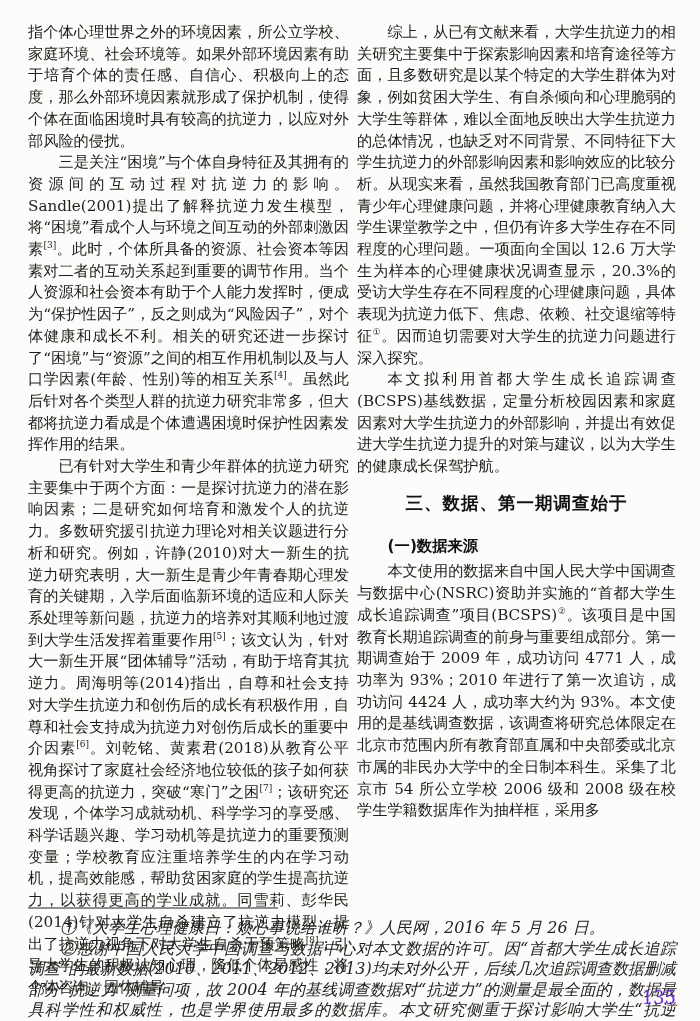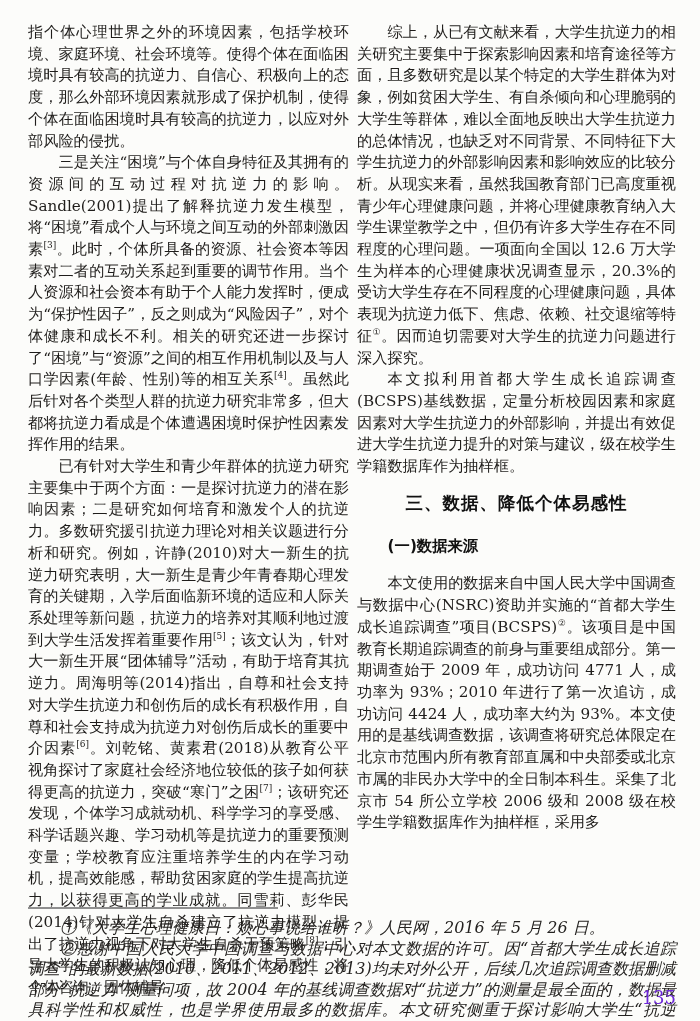--- a/index.html
+++ b/index.html
@@ -38,21 +38,21 @@
     margin:13px 0 21px 0;
     line-height:24px;
   }
   .subsection-heading {
     font-family:"DejaVu Sans", "Liberation Sans", sans-serif;
     font-weight:bold;
     font-size:15.3px;
     color:#111;
     text-indent:2em;
     line-height:21.7px;
-    margin-bottom:16px;
+    margin-bottom:4px;
   }
   .footnote-area { position:absolute; left:28px; right:24px; top:907px; }
   .footnote-divider {
     width:250px;
     border-top:2px solid #8f8f8f;
     margin-bottom:9px;
   }
   .footnote {
     font-size:16px;
     line-height:20.5px;
@@ -72,30 +72,30 @@
   }
 </style>
 </head>
 <body>
 
 <div class="page">
 
   <div class="columns">
 
     <div class="col-left">
-      <p class="body-para no-indent">指个体心理世界之外的环境因素，包括学校环境、家庭环境、社会环境等。使得个体在面临困境时具有较高的抗逆力、自信心、积极向上的态度，那么外部环境因素就形成了保护机制，使得个体在面临困境时具有较高的抗逆力，以应对外部风险的侵扰。</p>
+      <p class="body-para no-indent">指个体心理世界之外的环境因素，所公立学校、家庭环境、社会环境等。如果外部环境因素有助于培育个体的责任感、自信心、积极向上的态度，那么外部环境因素就形成了保护机制，使得个体在面临困境时具有较高的抗逆力，以应对外部风险的侵扰。</p>
       <p class="body-para">三是关注“困境”与个体自身特征及其拥有的资源间的互动过程对抗逆力的影响。Sandle(2001)提出了解释抗逆力发生模型，将“困境”看成个人与环境之间互动的外部刺激因素<sup>[3]</sup>。此时，个体所具备的资源、社会资本等因素对二者的互动关系起到重要的调节作用。当个人资源和社会资本有助于个人能力发挥时，便成为“保护性因子”，反之则成为“风险因子”，对个体健康和成长不利。相关的研究还进一步探讨了“困境”与“资源”之间的相互作用机制以及与人口学因素(年龄、性别)等的相互关系<sup>[4]</sup>。虽然此后针对各个类型人群的抗逆力研究非常多，但大都将抗逆力看成是个体遭遇困境时保护性因素发挥作用的结果。</p>
       <p class="body-para">已有针对大学生和青少年群体的抗逆力研究主要集中于两个方面：一是探讨抗逆力的潜在影响因素；二是研究如何培育和激发个人的抗逆力。多数研究援引抗逆力理论对相关议题进行分析和研究。例如，许静(2010)对大一新生的抗逆力研究表明，大一新生是青少年青春期心理发育的关键期，入学后面临新环境的适应和人际关系处理等新问题，抗逆力的培养对其顺利地过渡到大学生活发挥着重要作用<sup>[5]</sup>；该文认为，针对大一新生开展“团体辅导”活动，有助于培育其抗逆力。周海明等(2014)指出，自尊和社会支持对大学生抗逆力和创伤后的成长有积极作用，自尊和社会支持成为抗逆力对创伤后成长的重要中介因素<sup>[6]</sup>。刘乾铭、黄素君(2018)从教育公平视角探讨了家庭社会经济地位较低的孩子如何获得更高的抗逆力，突破“寒门”之困<sup>[7]</sup>；该研究还发现，个体学习成就动机、科学学习的享受感、科学话题兴趣、学习动机等是抗逆力的重要预测变量；学校教育应注重培养学生的内在学习动机，提高效能感，帮助贫困家庭的学生提高抗逆力，以获得更高的学业成就。同雪莉、彭华民(2014)针对大学生自杀建立了抗逆力模型，提出了抗逆力视角下对大学生自杀干预策略<sup>[8]</sup>；引导大学生的积极认知心理，降低个体易感性，将个体咨询、团体辅导</p>
     </div>
 
     <div class="col-right">
       <p class="body-para">综上，从已有文献来看，大学生抗逆力的相关研究主要集中于探索影响因素和培育途径等方面，且多数研究是以某个特定的大学生群体为对象，例如贫困大学生、有自杀倾向和心理脆弱的大学生等群体，难以全面地反映出大学生抗逆力的总体情况，也缺乏对不同背景、不同特征下大学生抗逆力的外部影响因素和影响效应的比较分析。从现实来看，虽然我国教育部门已高度重视青少年心理健康问题，并将心理健康教育纳入大学生课堂教学之中，但仍有许多大学生存在不同程度的心理问题。一项面向全国以 12.6 万大学生为样本的心理健康状况调查显示，20.3%的受访大学生存在不同程度的心理健康问题，具体表现为抗逆力低下、焦虑、依赖、社交退缩等特征<sup>①</sup>。因而迫切需要对大学生的抗逆力问题进行深入探究。</p>
-      <p class="body-para">本文拟利用首都大学生成长追踪调查(BCSPS)基线数据，定量分析校园因素和家庭因素对大学生抗逆力的外部影响，并提出有效促进大学生抗逆力提升的对策与建议，级在校学生学籍数据库作为抽样框。</p>
+      <p class="body-para">本文拟利用首都大学生成长追踪调查(BCSPS)基线数据，定量分析校园因素和家庭因素对大学生抗逆力的外部影响，并提出有效促进大学生抗逆力提升的对策与建议，以为大学生的健康成长保驾护航。</p>
 
-      <h2 class="section-heading">三、数据、降低个体易感性</h2>
+      <h2 class="section-heading">三、数据、第一期调查始于</h2>
 
       <h3 class="subsection-heading">(一)数据来源</h3>
 
       <p class="body-para">本文使用的数据来自中国人民大学中国调查与数据中心(NSRC)资助并实施的“首都大学生成长追踪调查”项目(BCSPS)<sup>②</sup>。该项目是中国教育长期追踪调查的前身与重要组成部分。第一期调查始于 2009 年，成功访问 4771 人，成功率为 93%；2010 年进行了第一次追访，成功访问 4424 人，成功率大约为 93%。本文使用的是基线调查数据，该调查将研究总体限定在北京市范围内所有教育部直属和中央部委或北京市属的非民办大学中的全日制本科生。采集了北京市 54 所公立学校 2006 级和 2008 级在校学生学籍数据库作为抽样框，采用多</p>
     </div>
 
   </div>
 
   <div class="footnote-area">
     <div class="footnote-divider"></div>

